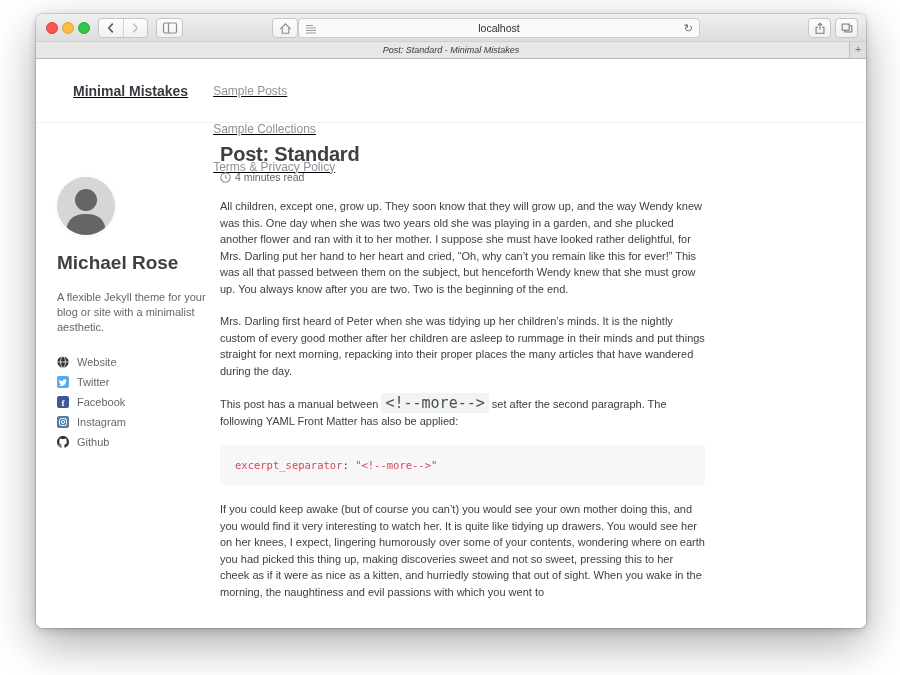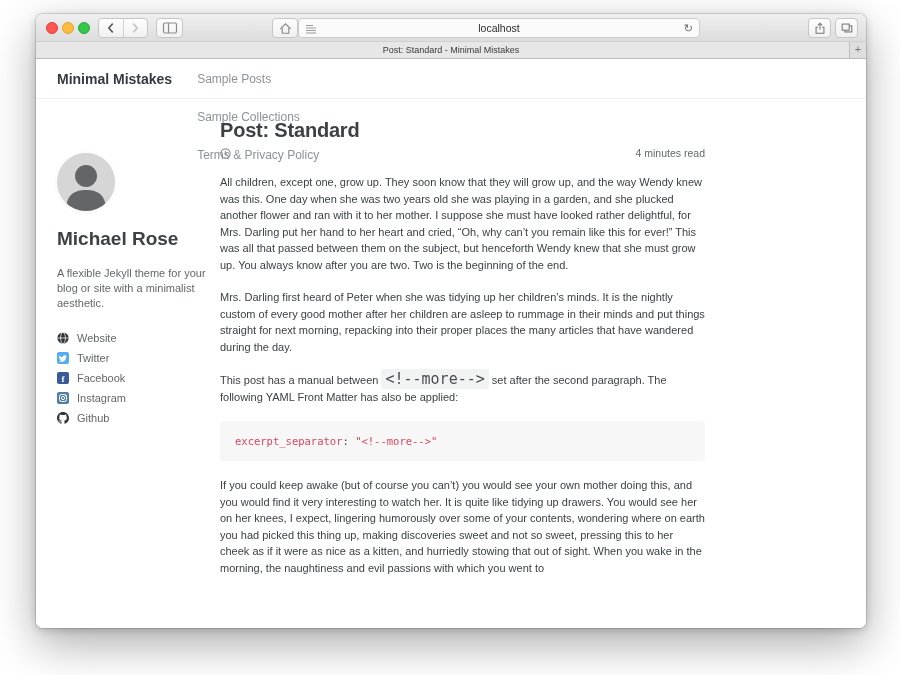--- a/index.html
+++ b/index.html
@@ -27,47 +27,47 @@
   .sharebtn { left:772px; width:23px; }
   .tabsbtn { left:799px; width:23px; }
   .urlfield {
     position:absolute; left:262px; top:4px; width:402px; height:20px;
     background:#fafafa; border:1px solid #cccccc; border-radius:4px;
     font-size:10.5px; color:#2c2c2c; text-align:center; line-height:18px;
   }
   .reader-icon { position:absolute; left:6px; top:4px; }
   .reload { position:absolute; right:6px; top:0; font-size:11px; color:#666; line-height:18px; }
   
-  .tabbar { position:relative; height:17px; background:#e7e7e7; border-bottom:1px solid #b9b9b9; }
+  .tabbar { position:relative; height:17px; background:#e7e7e7; border-bottom:1px solid #b9b9b9;font-style:italic; }
   .tab-title { font-size:9px; color:#383838; text-align:center; line-height:16px; }
   .newtab { position:absolute; right:0; top:0; width:17px; height:16px; border-left:1px solid #bdbdbd;
     background:#dedede; color:#777; font-size:11px; text-align:center; line-height:15px; }
   
   .content { position:relative; height:569px; background:#fff; overflow:hidden; }
-  .masthead { height:40px; display:flex; align-items:center; padding-left:21px; border-bottom:1px solid #f0f0f0; }
+  .masthead { height:64px; display:flex; align-items:center; padding-left:37px; border-bottom:1px solid #f0f0f0;text-decoration:underline; }
   .brand { font-size:14px; font-weight:bold; color:#343a40; }
   .nav { display:flex; gap:24px; margin-left:25px;flex-direction:column; }
   .nav a { font-size:12px; color:#8d9299; text-decoration:none; }
   .page { position:relative; height:520px; }
   
   .sidebar { position:absolute; left:21px; top:54px; width:150px; }
   .avatar { width:58px; height:58px; border-radius:50%; background:#d6d6d6; box-shadow:0 0 0 2px #fcfcfc, 0 1px 3px rgba(0,0,0,.2); overflow:hidden; }
   .author-name { margin-top:17px; font-size:19px; font-weight:600; color:#3d4144; }
   .author-bio { margin-top:16px; font-size:11px; line-height:15px; color:#646769; }
   .author-links { margin-top:17px; list-style:none; }
   .author-links li { display:flex; align-items:center; gap:8px; height:20px; }
   .author-links .lbl { font-size:11px; color:#646769; }
   
   .main { position:absolute; left:184px; top:0; width:485px; }
   .breadcrumb { margin-top:13px; font-size:10.5px; color:#3d4144; }
   .breadcrumb a { color:#7ac0e2; text-decoration:none; }
   .breadcrumb .sep { margin:0 3px; color:#3d4144; }
   .breadcrumb .current { font-weight:bold; color:#3d4144; }
   h1.post-title { margin-top:20px; font-size:20px; font-weight:bold; color:#3d4144; letter-spacing:-0.2px; }
-  .meta { margin-top:5px; margin-bottom:15px; font-size:10.5px; color:#646769; display:flex; align-items:center; gap:4px;justify-content:space-between; }
+  .meta { margin-top:5px; margin-bottom:15px; font-size:10.5px; color:#646769; display:flex; align-items:center; gap:4px; }
   .main p { font-size:11px; line-height:16.5px; color:#3d4144; margin-bottom:16px; }
   code.inline {
     font-family:"DejaVu Sans Mono", monospace; font-size:15px; color:#494e52;
     background:#f2f3f3; border-radius:3px; padding:1px 4px;
   }
   .highlight {
     background:#f7f7f7; border-radius:4px; padding:13px 15px; margin:2px 0 16px;
     font-family:"DejaVu Sans Mono", monospace; font-size:10.5px; line-height:14px;
   }
   .highlight .k { color:#d9455f; }

